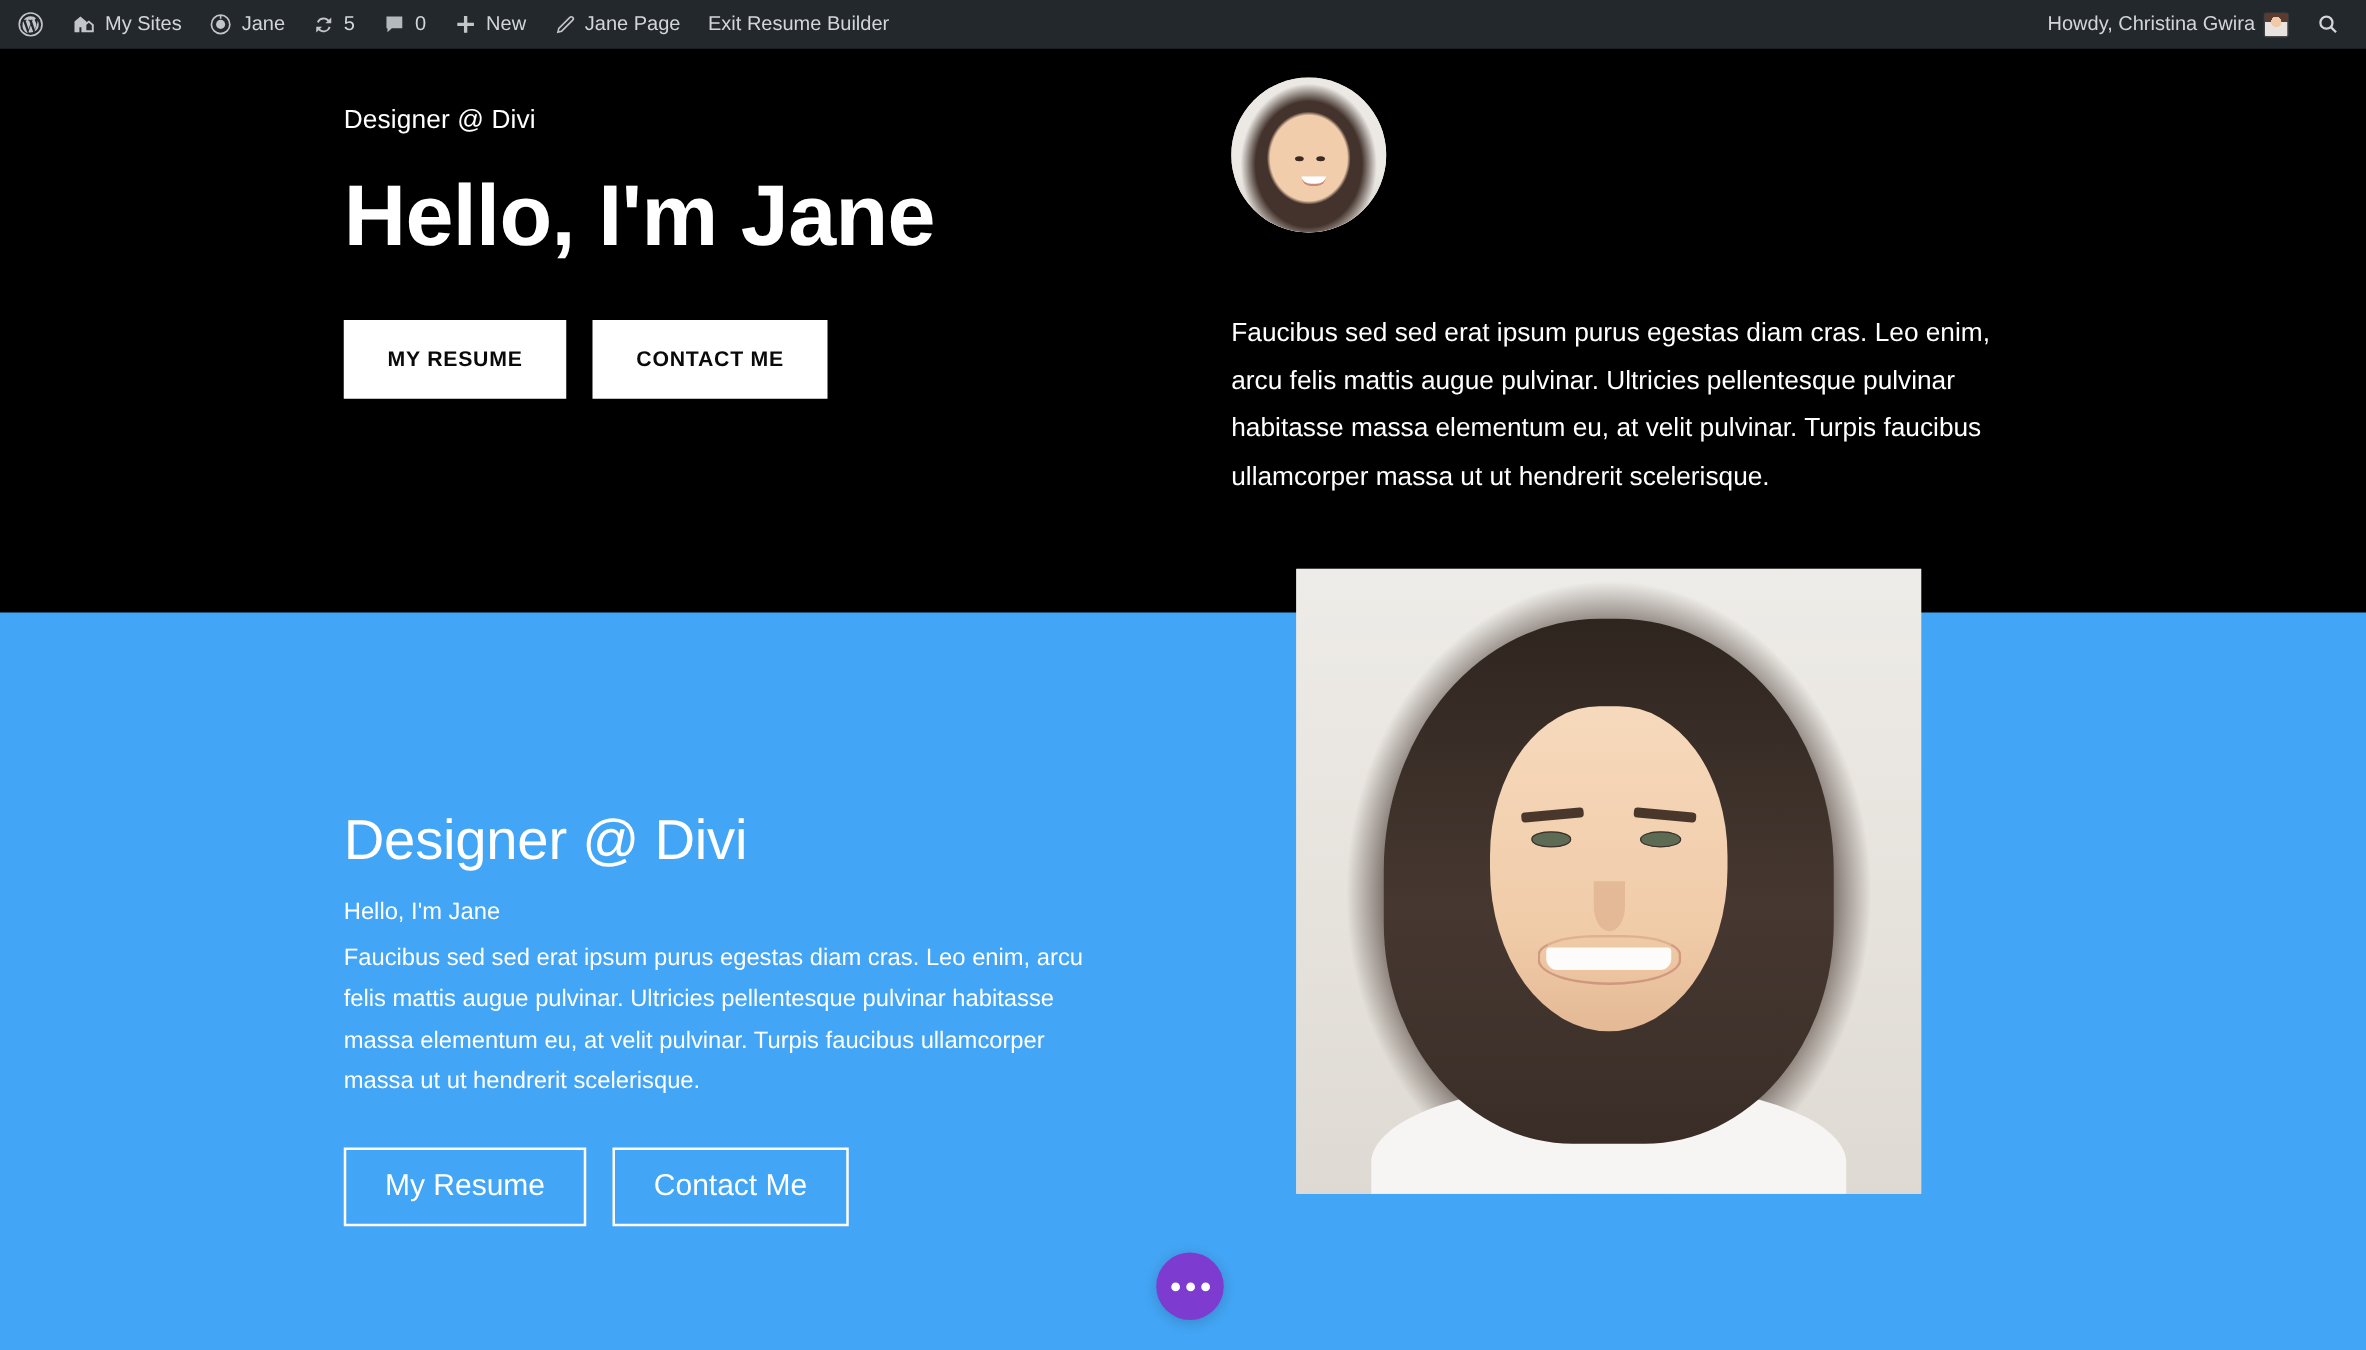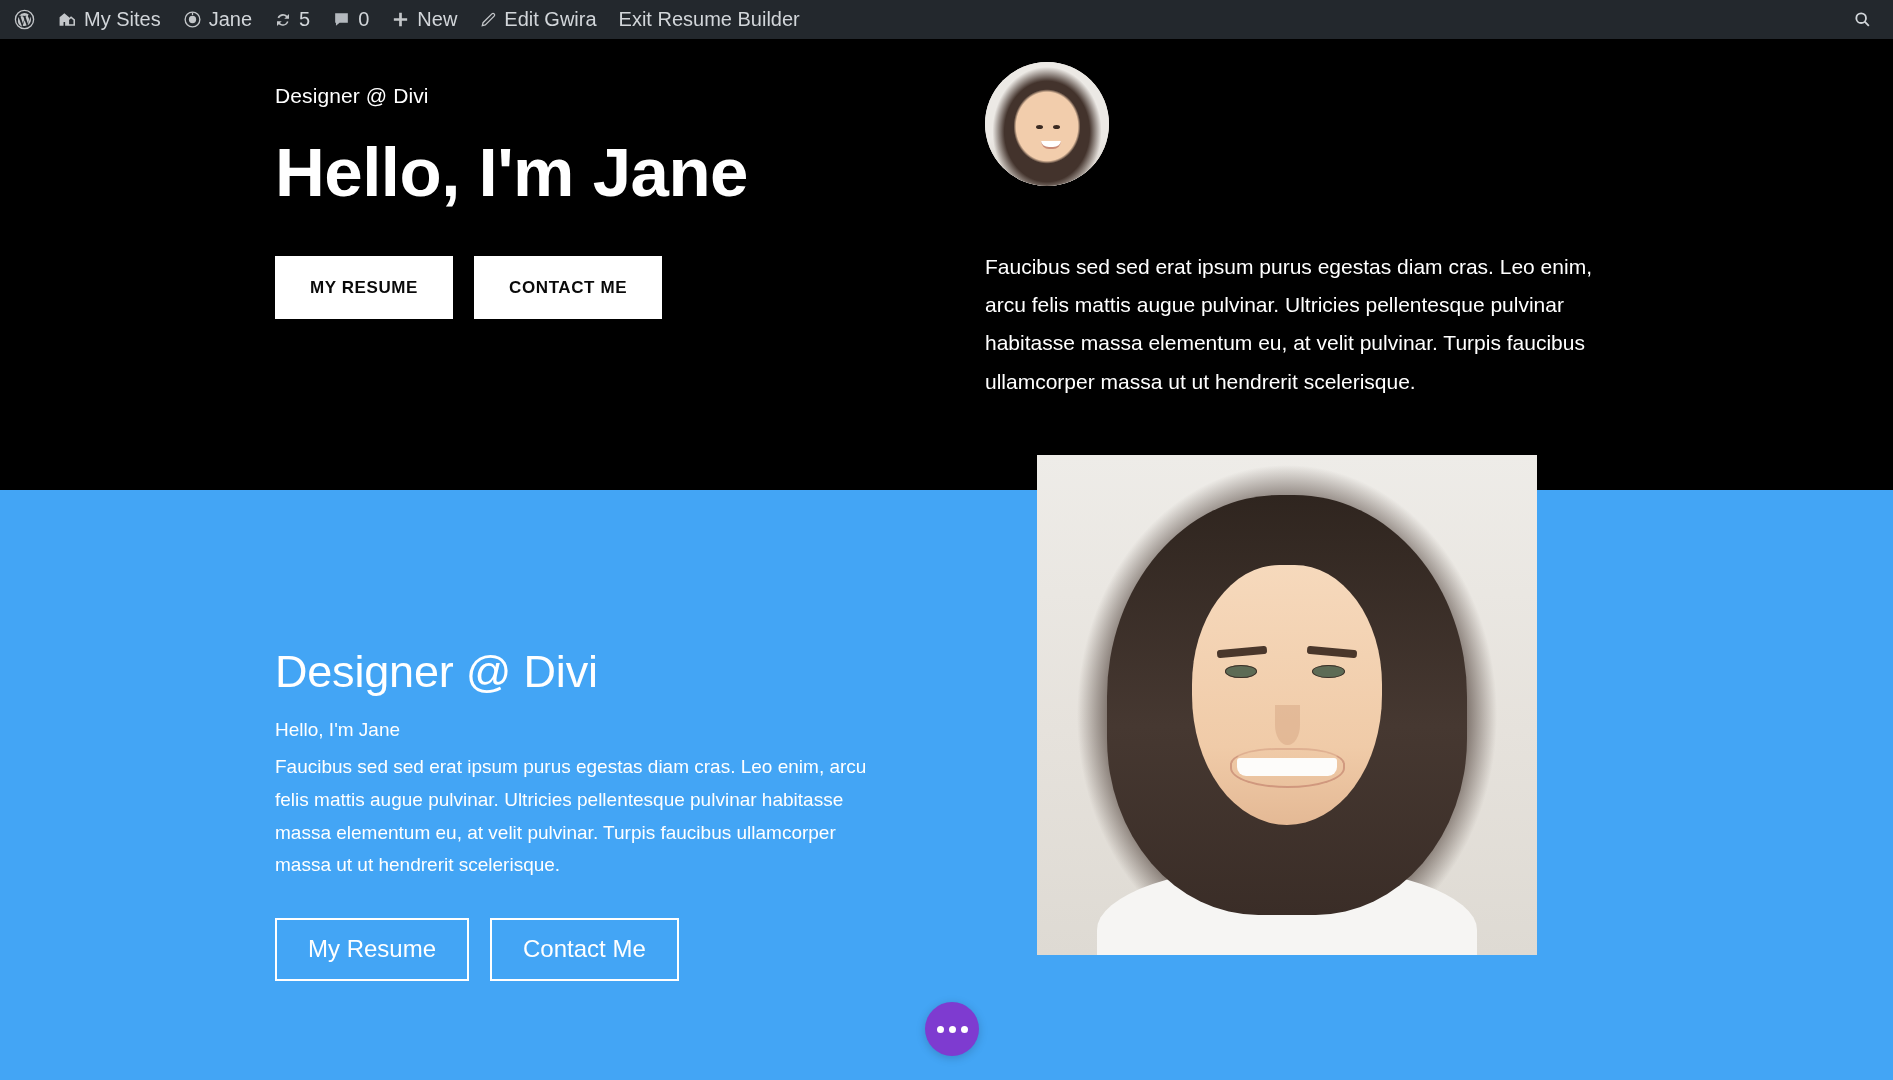--- a/index.html
+++ b/index.html
@@ -14,21 +14,21 @@
   
   #admin-bar {
     position: absolute;
     top: 0; left: 0;
     width: 1893px;
     height: 39px;
     background: #23282d;
     display: flex;
     align-items: center;
     color: #b4b9be;
-    font-size: 20px;
+    font-size: 16px;
     z-index: 50;
   }
   .ab-left { display: flex; align-items: center; height: 39px; }
   .ab-right { display: flex; align-items: center; height: 39px; margin-left: auto; padding-right: 10px; }
   .ab-item {
     display: flex;
     align-items: center;
     gap: 7px;
     height: 39px;
     padding: 0 11px;
@@ -363,29 +363,33 @@
       </span>
       <span>New</span>
     </div>
 
     <div class="ab-item">
       <span class="ab-ico">
         <svg width="18" height="18" viewBox="0 0 24 24" fill="none" stroke="#c3c6c9" stroke-width="1.7">
           <path d="M17.2 3.8c.9-.9 2.2-.8 3 0 .8.8.9 2.1 0 3L8.4 18.6l-4 1 1-4L17.2 3.8z"></path>
         </svg>
       </span>
-      <span>Edit Gwira</span>
+      <span>Jane Page</span>
     </div>
 
     <div class="ab-item">
       <span>Exit Resume Builder</span>
     </div>
   </div>
 
   <div class="ab-right">
+    <div class="ab-item">
+      <span>Howdy, Christina Gwira</span>
+      <span class="ab-avatar"></span>
+    </div>
     <div class="ab-item">
       <span class="ab-ico">
         <svg width="19" height="19" viewBox="0 0 24 24" fill="none" stroke="#d2d6da" stroke-width="2.3">
           <circle cx="10.3" cy="10.3" r="6.1"></circle>
           <path d="M14.8 14.8 20 20"></path>
         </svg>
       </span>
     </div>
   </div>
 </div>

